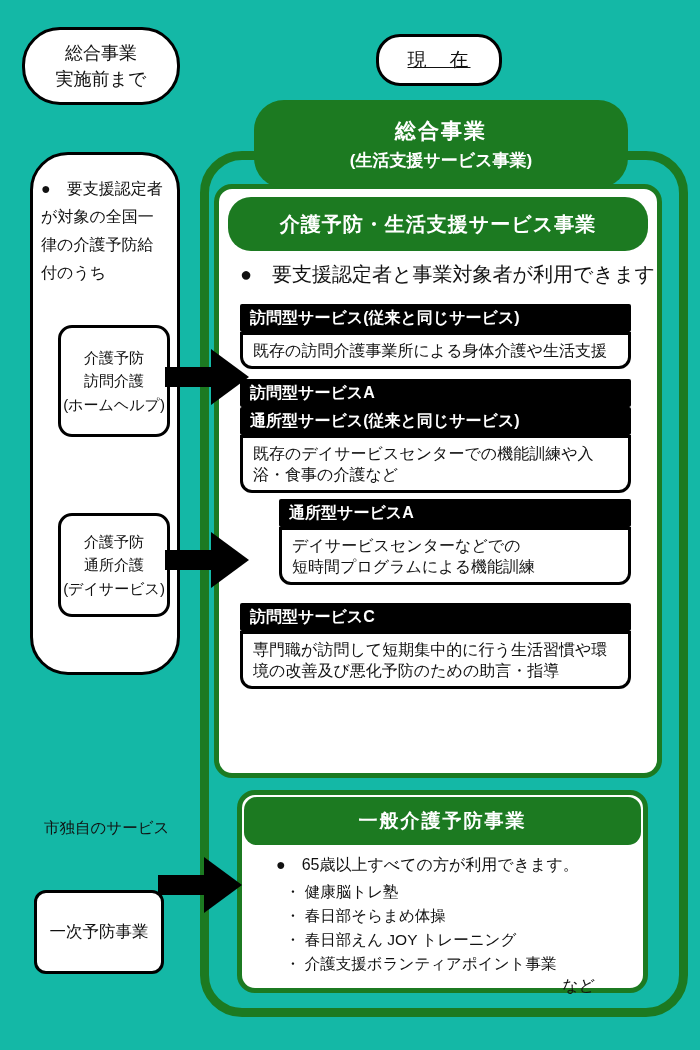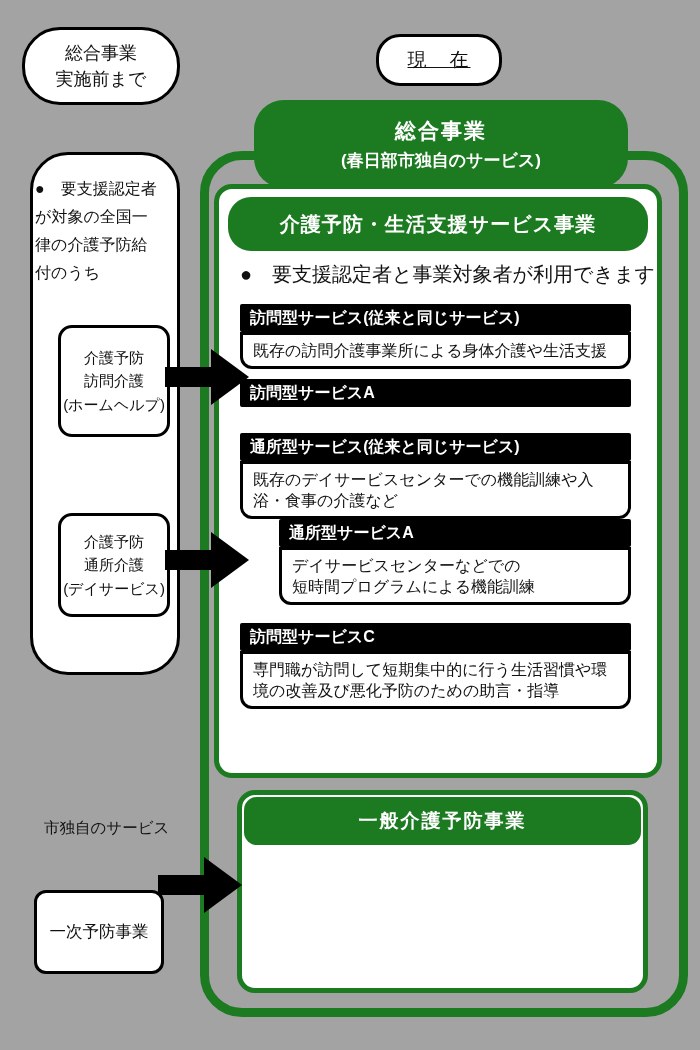--- a/index.html
+++ b/index.html
@@ -1,17 +1,17 @@
 <!DOCTYPE html>
 <html><head>
 <meta charset="utf-8">
 <style>
   html,body{margin:0;padding:0;background:#ffffff;}
   #page{
-    position:relative;width:700px;height:1050px;background:#a3a3a3;overflow:hidden;
+    position:relative;width:700px;height:1050px;background:#14b8a6;overflow:hidden;
     font-family:"Liberation Sans","DejaVu Sans",sans-serif;color:#111;
   }
   .pre{white-space:pre-line;}
   .prehard{white-space:pre;}
 
   
   .pill{
     position:absolute;background:#fff;border:3px solid #000;
     display:flex;align-items:center;justify-content:center;text-align:center;
   }
@@ -31,21 +31,21 @@
   .outer-box{
     position:absolute;left:200px;top:151px;width:488px;height:866px;
     border:9px solid #1c7a21;border-radius:42px;box-sizing:border-box;background:transparent;z-index:1;
   }
 
   
   .left-panel{
     position:absolute;left:30px;top:152px;width:150px;height:523px;
     border:3px solid #000;border-radius:38px;box-sizing:border-box;background:#fff;z-index:2;
   }
-  .left-note{margin:20px 4px 0 2px;width:128px;font-size:16px;line-height:1.75;}
+  .left-note{margin:20px 4px 0 8px;width:128px;font-size:16px;line-height:1.75;}
   .small-box{
     position:absolute;background:#fff;border:3px solid #000;border-radius:14px;box-sizing:border-box;
     display:flex;align-items:center;justify-content:center;text-align:center;
     font-size:15px;line-height:1.55;z-index:3;
   }
   .small-box.b1{left:58px;top:325px;width:112px;height:112px;}
   .small-box.b2{left:58px;top:513px;width:112px;height:104px;}
 
   
   .arrow{position:absolute;z-index:6;}
@@ -66,21 +66,21 @@
   .section-bullet{position:absolute;left:21px;top:72px;font-size:20px;font-weight:400;}
   .svc-items{position:absolute;left:21px;top:115px;width:391px;}
   .svc-bar{
     background:#000;color:#fff;font-size:16px;font-weight:bold;
     line-height:28px;height:28px;padding:0 10px;border-radius:2px;
   }
   .svc-body{
     border:3px solid #000;border-radius:0 0 12px 12px;background:#fff;
     padding:5px 10px;font-size:16px;line-height:21px;box-sizing:border-box;
   }
-  .mt10{margin-top:10px;} .mt26{margin-top:26px;} .mt6{padding-left:39px;} .mt18{margin-top:18px;}
+  .mt10{margin-top:10px;} .mt26{} .mt6{margin-top:6px;padding-left:39px;} .mt18{margin-top:18px;}
 
   
   .general-box{
     position:absolute;left:237px;top:790px;width:411px;height:203px;
     border:5px solid #1c7a21;border-radius:18px;box-sizing:border-box;background:#fff;z-index:2;
   }
   .general-header{
     margin:2px;height:48px;border-radius:13px;background:#1c7a21;color:#fff;
     font-size:19px;font-weight:bold;letter-spacing:2px;
     display:flex;align-items:center;justify-content:center;
@@ -104,21 +104,21 @@
 <div id="page">
 
   <div class="pill pill-before pre">総合事業
 実施前まで</div>
   <div class="pill pill-current">現　在</div>
 
   <div class="outer-box"></div>
 
   <div class="main-pill">
     <div class="t1">総合事業</div>
-    <div class="t2">(春日部市独自のサービス)</div>
+    <div class="t2">(生活支援サービス事業)</div>
   </div>
 
   <div class="left-panel">
     <div class="left-note">●　要支援認定者が対象の全国一律の介護予防給付のうち</div>
   </div>
   <div class="small-box b1 prehard">介護予防
 訪問介護
 (ホームヘルプ)</div>
   <div class="small-box b2 prehard">介護予防
 通所介護
@@ -162,18 +162,28 @@
       <div class="mt18">
         <div class="svc-bar">訪問型サービスC</div>
         <div class="svc-body pre">専門職が訪問して短期集中的に行う生活習慣や環
 境の改善及び悪化予防のための助言・指導</div>
       </div>
     </div>
   </div>
 
   <div class="general-box">
     <div class="general-header">一般介護予防事業</div>
+    <div class="general-body">
+      <div class="general-bullet">●　65歳以上すべての方が利用できます。</div>
+      <div class="general-list">
+        <div>・ 健康脳トレ塾</div>
+        <div>・ 春日部そらまめ体操</div>
+        <div>・ 春日部えん JOY トレーニング</div>
+        <div>・ 介護支援ボランティアポイント事業</div>
+      </div>
+      <div class="general-etc">など</div>
+    </div>
   </div>
 
   <div class="city-label">市独自のサービス</div>
   <div class="primary-box">一次予防事業</div>
 
 </div>
 
 </body></html>

